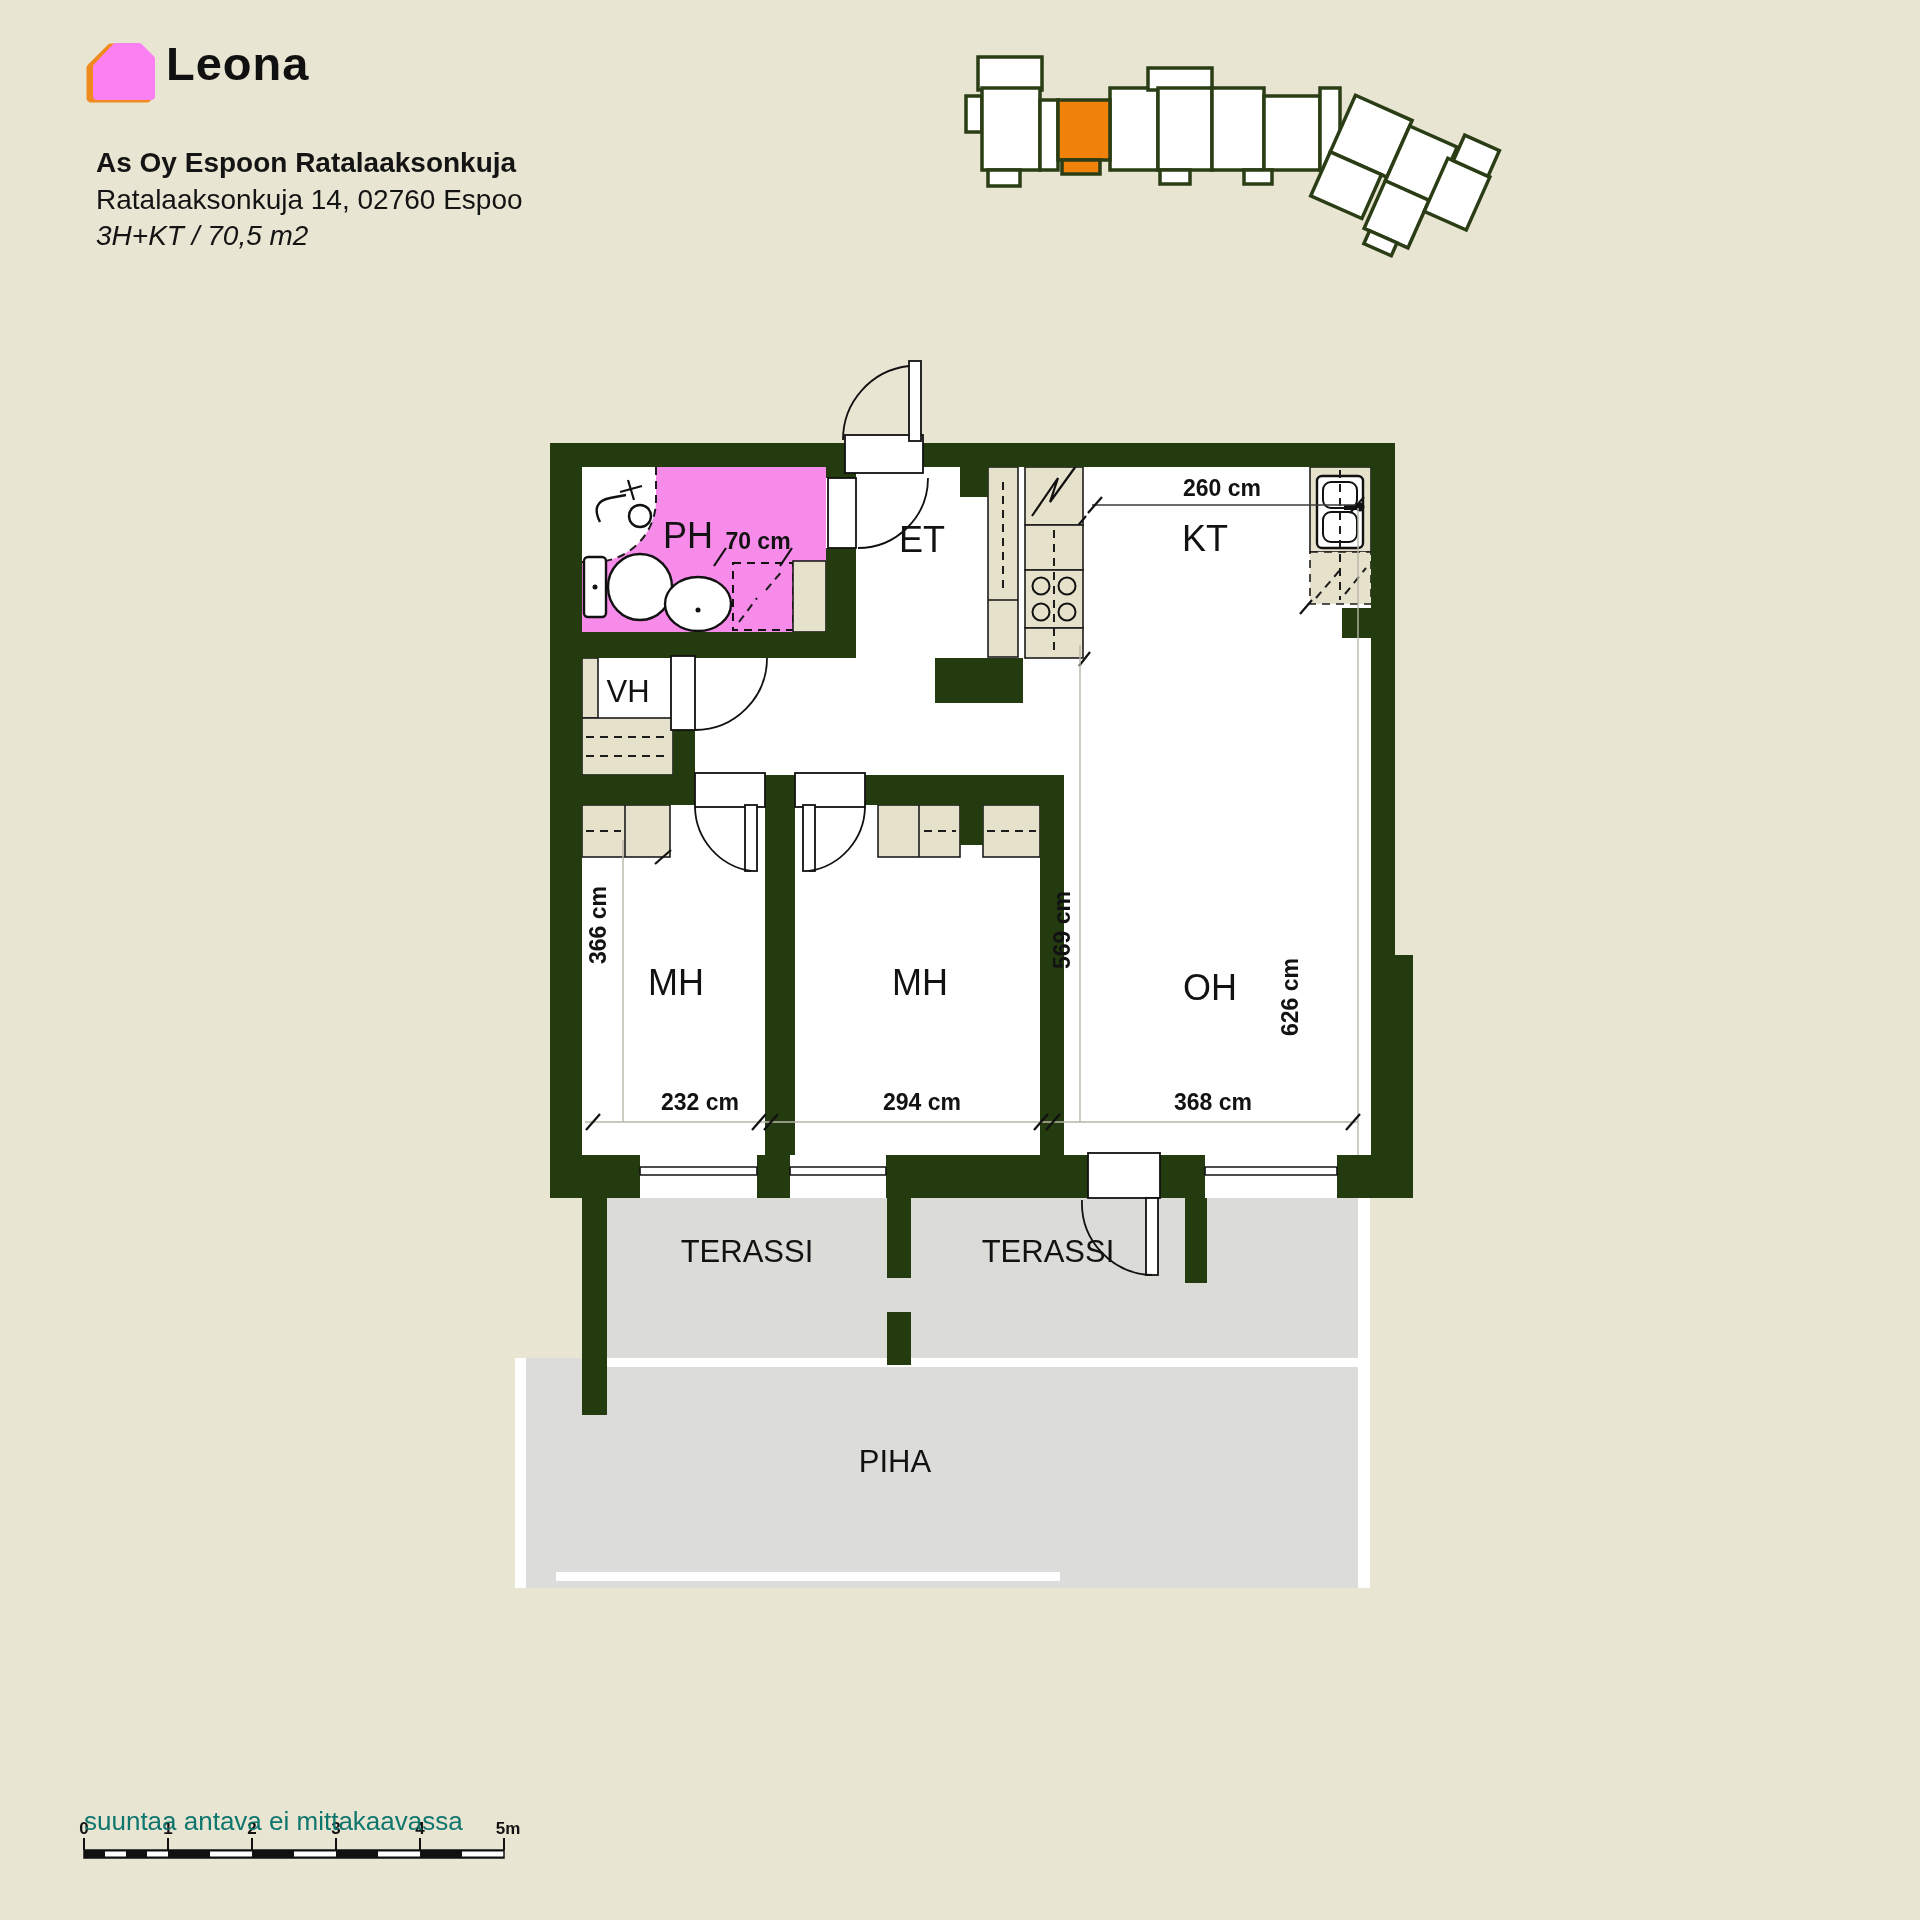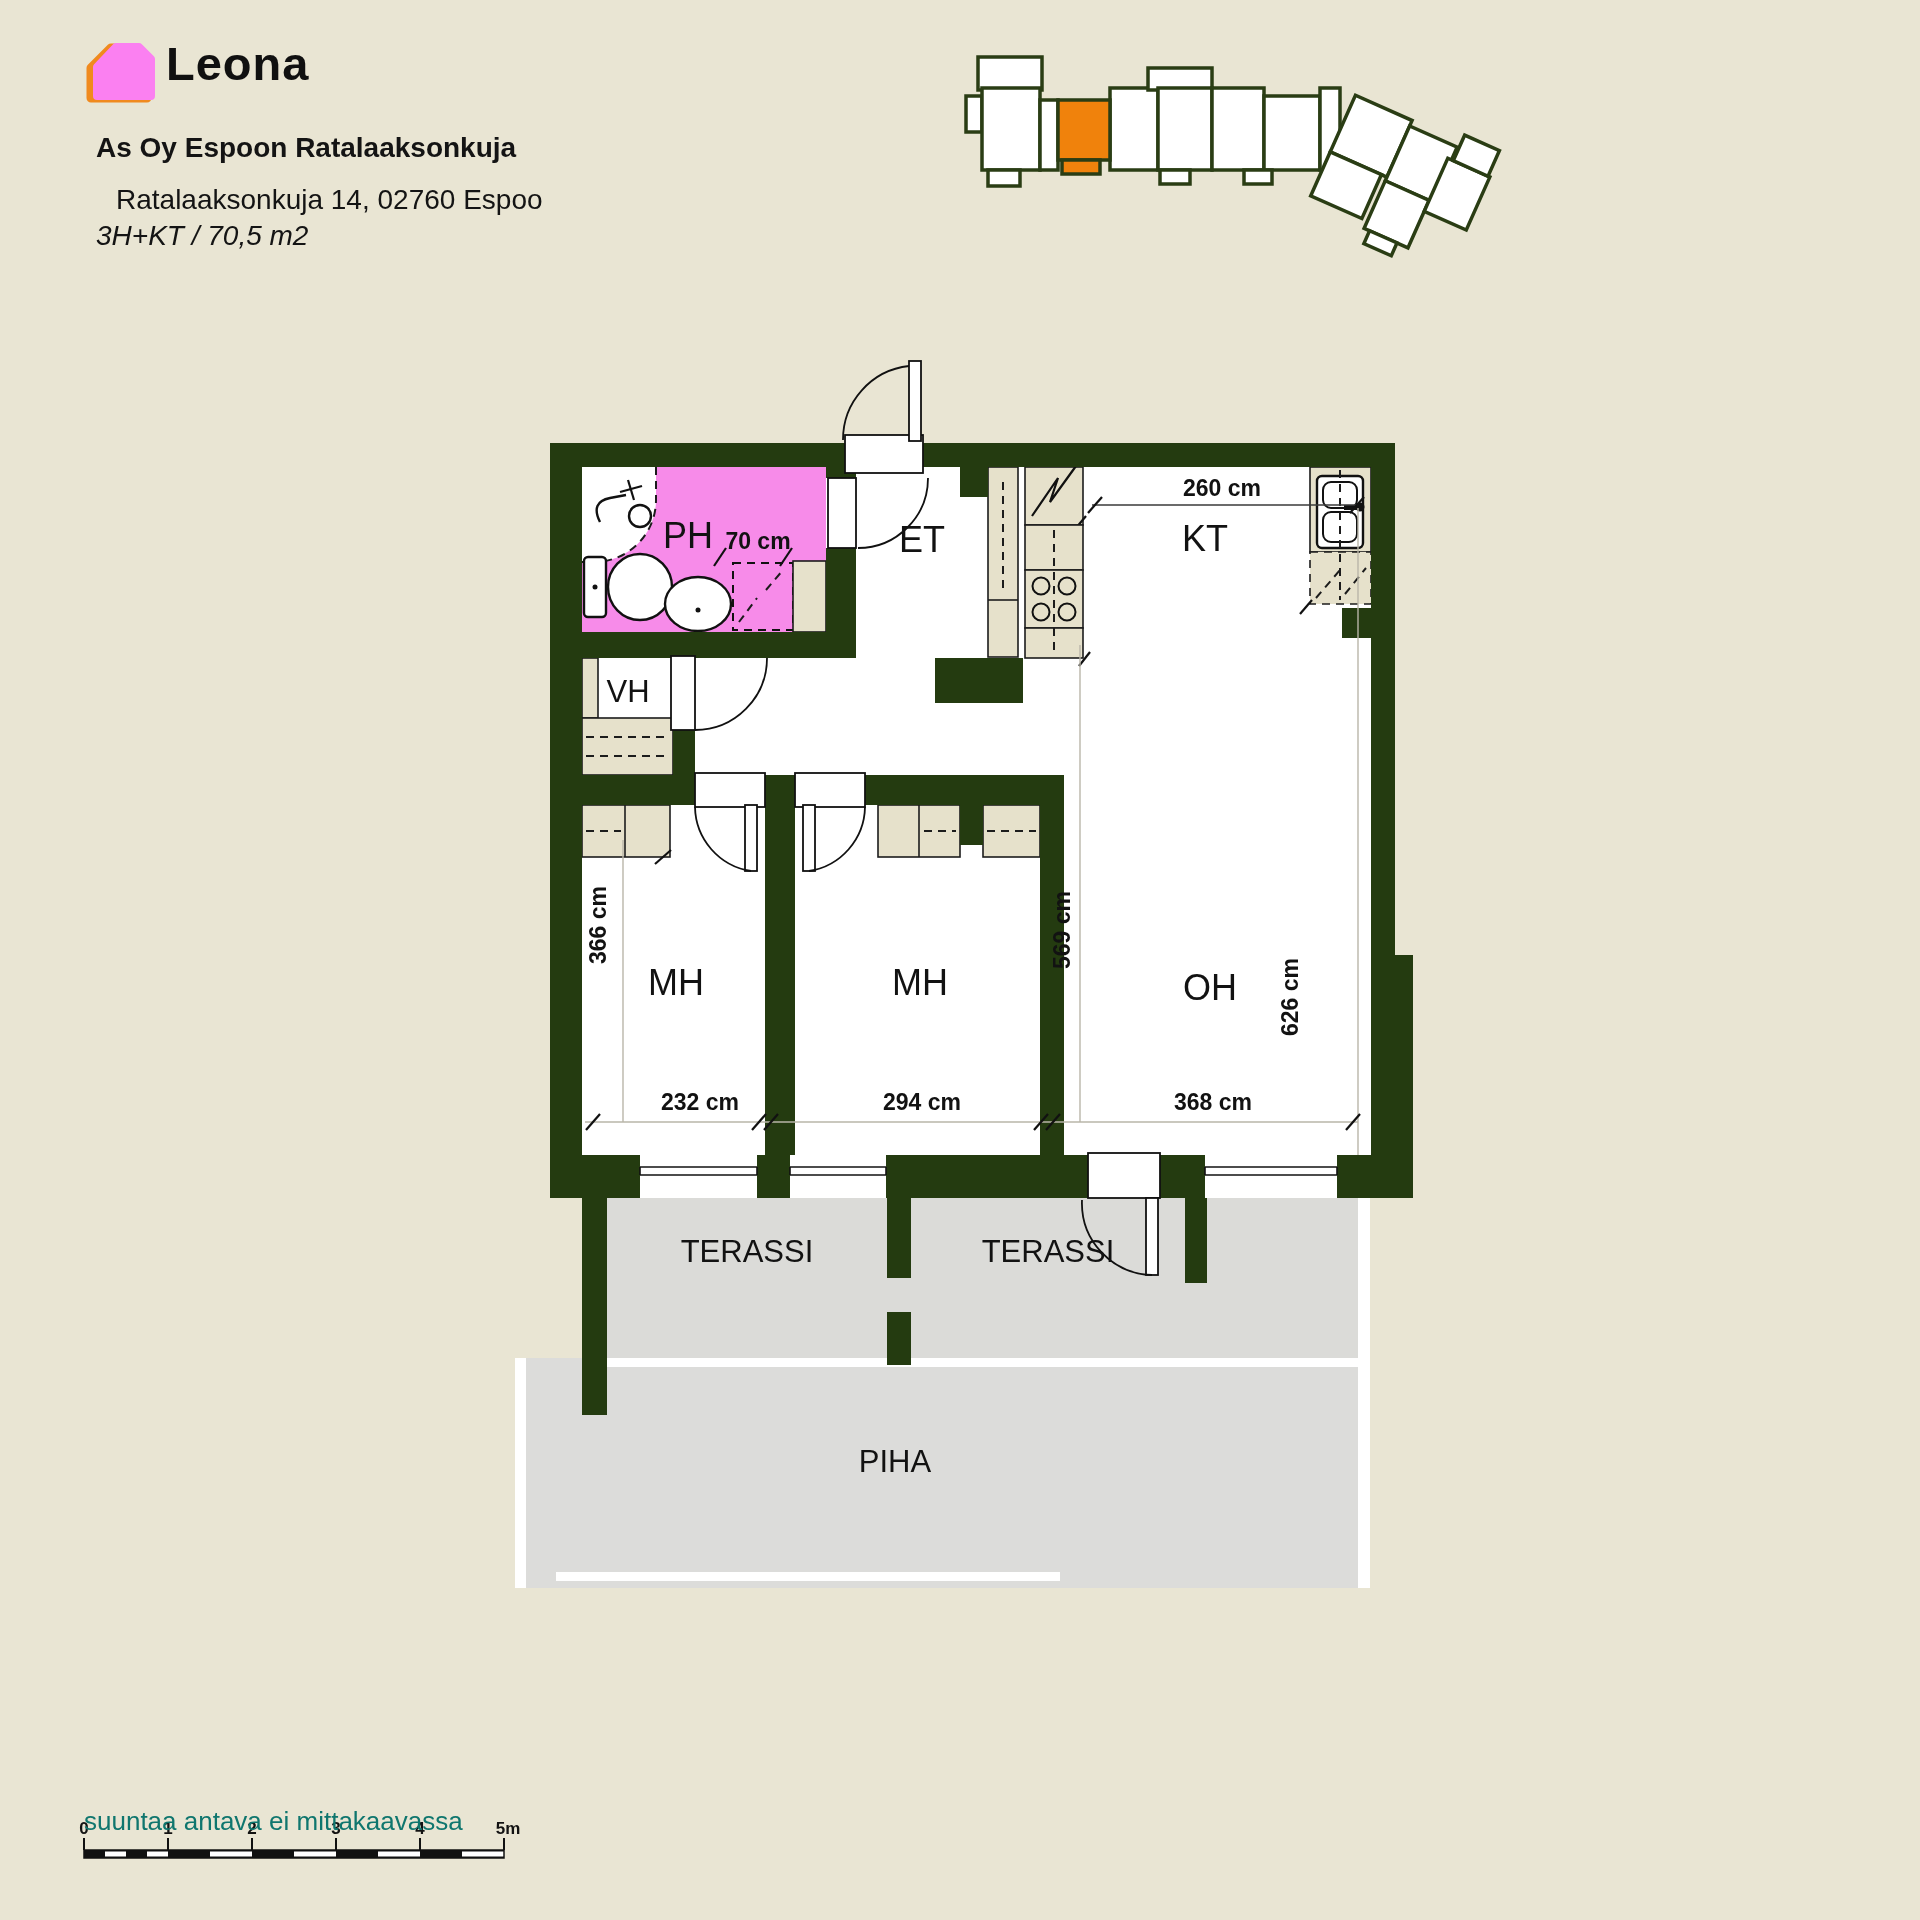--- a/index.html
+++ b/index.html
@@ -5,22 +5,22 @@
   html,body{margin:0;padding:0;}
   body{
     width:1920px;height:1920px;position:relative;overflow:hidden;
     background:#E9E5D3;
     font-family:"Liberation Sans", sans-serif;
     color:#141414;
   }
   #plan-svg{position:absolute;left:0;top:0;}
   .hdr{position:absolute;left:96px;text-align:center;}
   .logo-text{top:36px;left:166px;font-size:47px;font-weight:600;letter-spacing:1px;color:#101010;}
-  .title{top:132px;font-size:28px;font-weight:bold;}
-  .addr{top:184px;font-size:28px;margin-left:20px;}
+  .title{top:147px;font-size:28px;font-weight:bold;}
+  .addr{top:184px;font-size:28px;}
   .apt{top:220px;font-size:28px;font-style:italic;}
   .footnote{position:absolute;left:84px;top:1806px;font-size:26px;color:#0f766e;}
   
   text{font-family:"Liberation Sans", sans-serif;fill:#121212;}
   .room-lbl{font-size:36px;}
   .room-lbl-sm{font-size:31px;}
   .dim-lbl{font-size:23px;font-weight:bold;}
   .tick-lbl{font-size:17px;font-weight:bold;}
   .wall{fill:#243B10;}
   .furn{fill:#E6E1CB;stroke:#1c1c1c;stroke-width:1.6;}

